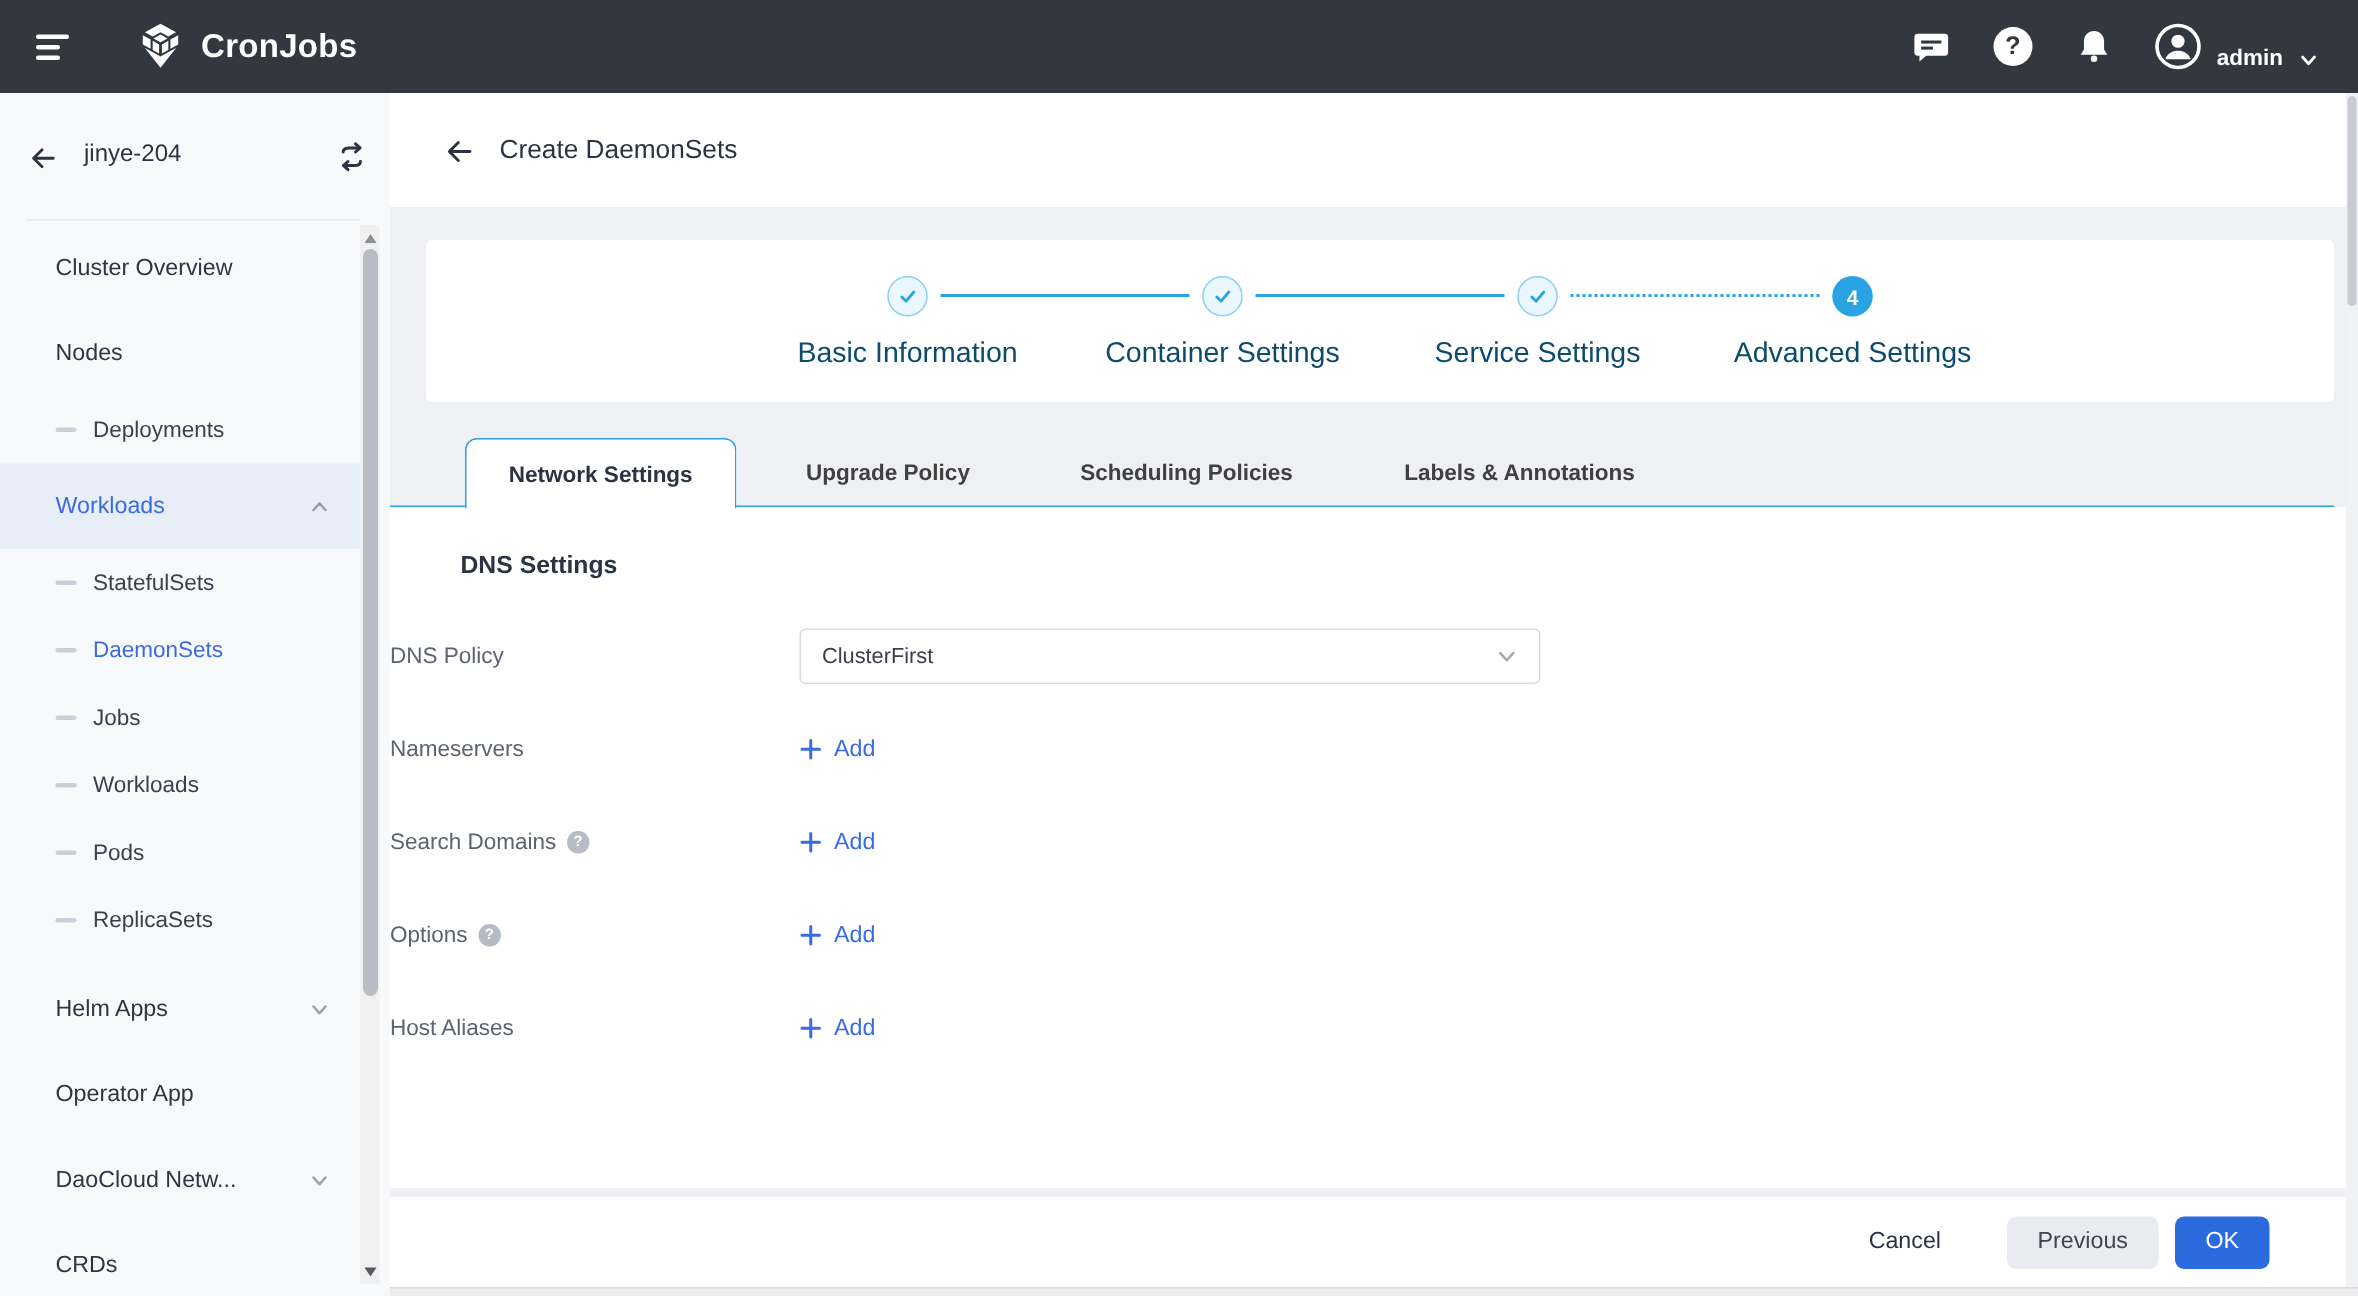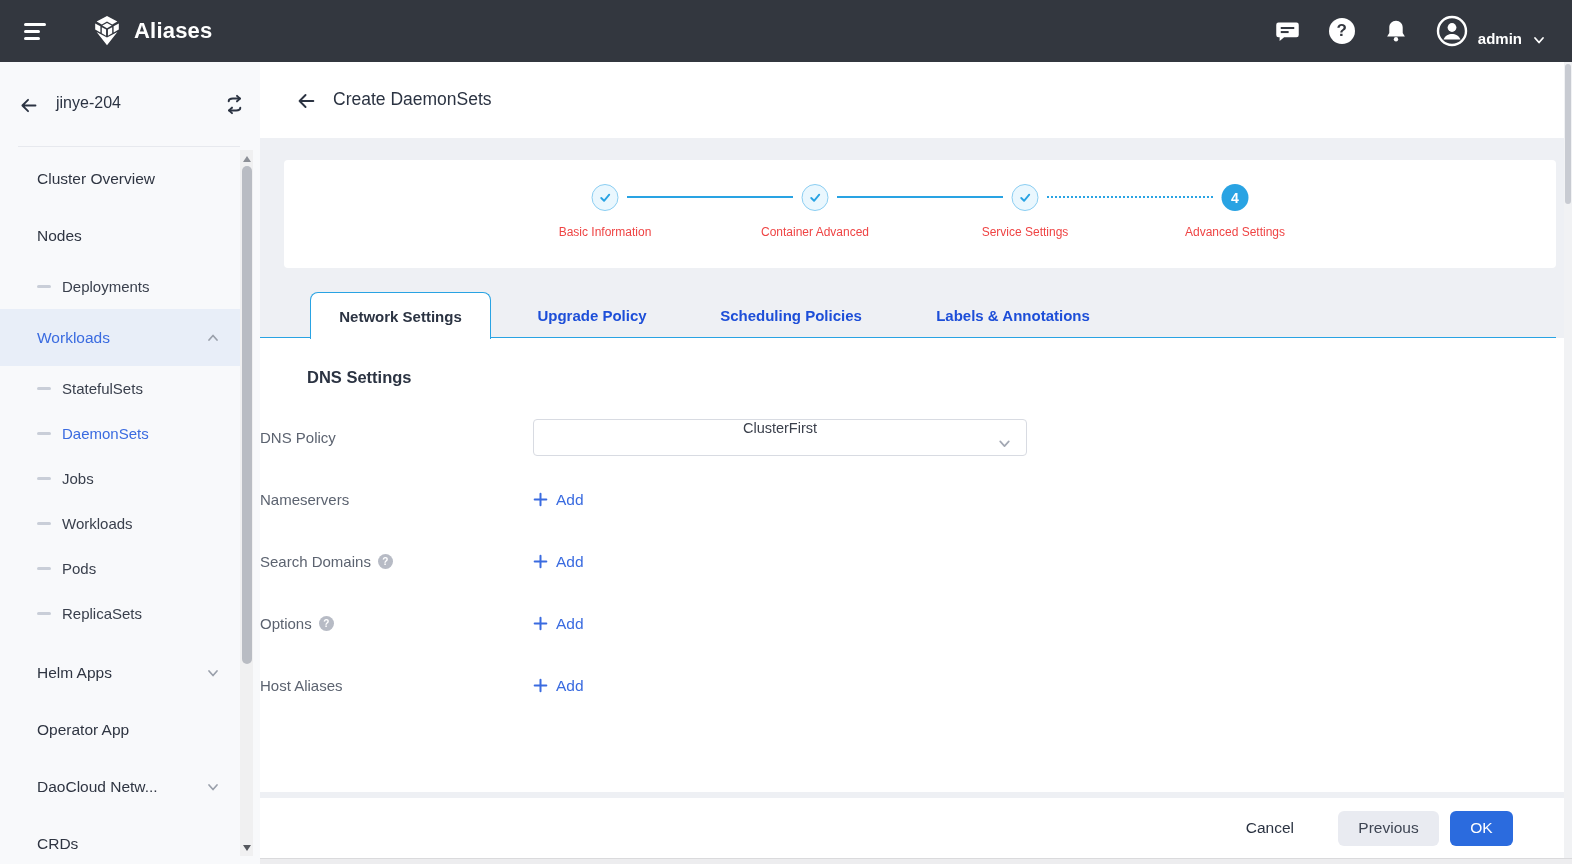--- a/index.html
+++ b/index.html
@@ -57,43 +57,43 @@
   
   .page-head { position:absolute; left:260px; top:62px; width:1312px; height:76px; background:#fff; }
   .page-back { position:absolute; left:35px; top:28px; cursor:pointer; }
   .page-title { position:absolute; left:73px; top:27px; font-size:17.5px; color:#2b3342; }
 
   .stepper-card { position:absolute; left:284px; top:160px; width:1272px; height:108px; background:#fff; border-radius:4px; }
   .step-circle { position:absolute; top:24px; width:27px; height:27px; border-radius:50%;
                  display:flex; align-items:center; justify-content:center; transform:translateX(-50%); }
   .step-circle.done { background:#eaf7fe; border:1.5px solid #8bcef2; }
   .step-circle.current { background:#29a3e3; color:#fff; font-size:14px; font-weight:600; }
-  .step-label { position:absolute; top:65px; transform:translateX(-50%); font-size:12px; color:#ef4444; white-space:nowrap; }
+  .step-label { position:absolute; top:65px; transform:translateX(-50%); font-size:19px; color:#0c4a6e; white-space:nowrap; }
   .step-line { position:absolute; top:36px; height:0; border-top:2px solid #29a3e3; }
   .step-line.dotted { border-top-style:dotted; }
 
   .tabstrip { position:absolute; left:260px; top:292px; width:1296px; height:46px; }
   .tabstrip .underline { position:absolute; left:0; right:0; bottom:0; height:1.5px; background:#29a3e3; }
   .tab-active { position:absolute; left:50px; top:0; width:181px; height:47px; background:#fff; z-index:2;
                 border:1.5px solid #29a3e3; border-bottom:none; border-radius:8px 8px 0 0;
                 display:flex; align-items:center; justify-content:center; cursor:pointer; }
   .tab-active .tab-label { font-size:15px; font-weight:bold; color:#2b3342; }
   .tab { position:absolute; top:0; height:46px; transform:translateX(-50%); display:flex; align-items:center; cursor:pointer; }
-  .tab .tab-label { font-size:15px; font-weight:600; color:#1d4ed8; }
+  .tab .tab-label { font-size:15px; font-weight:600; color:#404040; }
 
   .content { position:absolute; left:260px; top:338px; width:1312px; height:454px; background:#fff; }
   .section-title { position:absolute; left:47px; top:30px; font-size:16.5px; font-weight:700; color:#2b3342; }
   .form-row { position:absolute; left:0; height:37px; display:flex; align-items:center; }
   .row-label-box { width:250px; display:flex; align-items:center; justify-content:flex-start; gap:7px; }
   .row-label { font-size:15px; color:#5c6370; white-space:nowrap; }
   .help-dot { width:15px; height:15px; border-radius:50%; background:#b7bbc5; color:#fff; font-size:10px; font-weight:bold;
               display:flex; align-items:center; justify-content:center; cursor:pointer; }
   .row-control { margin-left:23px; display:flex; align-items:center; }
   .select-box { width:494px; height:37px; background:#fff; border:1px solid #d8dbe2; border-radius:4px;
-                display:flex; align-items:center; padding:0 14px; cursor:pointer;flex-direction:column; }
+                display:flex; align-items:center; padding:0 14px; cursor:pointer; }
   .select-value { font-size:14.5px; color:#3b404c; }
   .select-box svg { margin-left:auto; }
   .add-btn { display:flex; align-items:center; gap:8px; cursor:pointer; }
   .add-label { font-size:15.5px; color:#3a6be0; }
 
   .footer { position:absolute; left:260px; top:798px; width:1312px; height:60px; background:#fff;
             display:flex; align-items:center; justify-content:flex-end; padding-right:59px; }
   .btn-cancel { background:none; border:none; font-family:inherit; font-size:15.5px; color:#2b3342; cursor:pointer; margin-right:44px; }
   .btn-prev { width:101px; height:35px; background:#e9ebf1; border:none; border-radius:6px; font-family:inherit;
               font-size:15.5px; color:#3e4553; cursor:pointer; margin-right:11px; }
@@ -118,21 +118,21 @@
     <div class="brand">
       <svg width="34" height="34" viewBox="0 0 36 36">
         <polygon points="18,2 29,8 23.5,11 18,8 12.5,11 7,8" fill="#fff"></polygon>
         <polygon points="18,9.5 23,12.3 18,15 13,12.3" fill="#fff"></polygon>
         <polygon points="5.5,10 11,13 11,19.5 5.5,16.5" fill="#fff"></polygon>
         <polygon points="30.5,10 25,13 25,19.5 30.5,16.5" fill="#fff"></polygon>
         <polygon points="12.5,14 17,16.5 17,23 12.5,20.5" fill="#fff"></polygon>
         <polygon points="23.5,14 19,16.5 19,23 23.5,20.5" fill="#fff"></polygon>
         <polygon points="7,19 13,22.3 18,25 23,22.3 29,19 18,33" fill="#fff"></polygon>
       </svg>
-      <span class="brand-name">Aliases</span>
+      <span class="brand-name">CronJobs</span>
     </div>
     <div class="header-right">
       <div class="hicon">
         <svg width="27" height="27" viewBox="0 0 24 24">
           <path d="M4 4 h16 a2 2 0 0 1 2 2 v9 a2 2 0 0 1-2 2 H9 l-4 3.4 V17 H4 a2 2 0 0 1-2-2 V6 a2 2 0 0 1 2-2 Z" fill="#fff"></path>
           <rect x="6" y="8" width="12" height="1.8" fill="#33373f"></rect>
           <rect x="6" y="11.6" width="7" height="1.8" fill="#33373f"></rect>
         </svg>
       </div>
       <div class="hicon">
@@ -283,21 +283,21 @@
           <polyline points="4,8.5 7,11.5 12.5,5" fill="none" stroke="#29a3e3" stroke-width="2" stroke-linecap="round" stroke-linejoin="round"></polyline>
         </svg>
     </div>
     <div class="step-circle current" style="left:951px;">
       <span>4</span>
     </div>
     <div class="step-line" style="left:343px; width:166px;"></div>
     <div class="step-line" style="left:553px; width:166px;"></div>
     <div class="step-line dotted" style="left:763px; width:166px;"></div>
     <span class="step-label" style="left:321px;">Basic Information</span>
-    <span class="step-label" style="left:531px;">Container Advanced</span>
+    <span class="step-label" style="left:531px;">Container Settings</span>
     <span class="step-label" style="left:741px;">Service Settings</span>
     <span class="step-label" style="left:951px;">Advanced Settings</span>
   </div>
 
   <div class="tabstrip">
     <div class="underline"></div>
     <div class="tab-active">
       <span class="tab-label">Network Settings</span>
     </div>
     <div class="tab" style="left:332px;">

